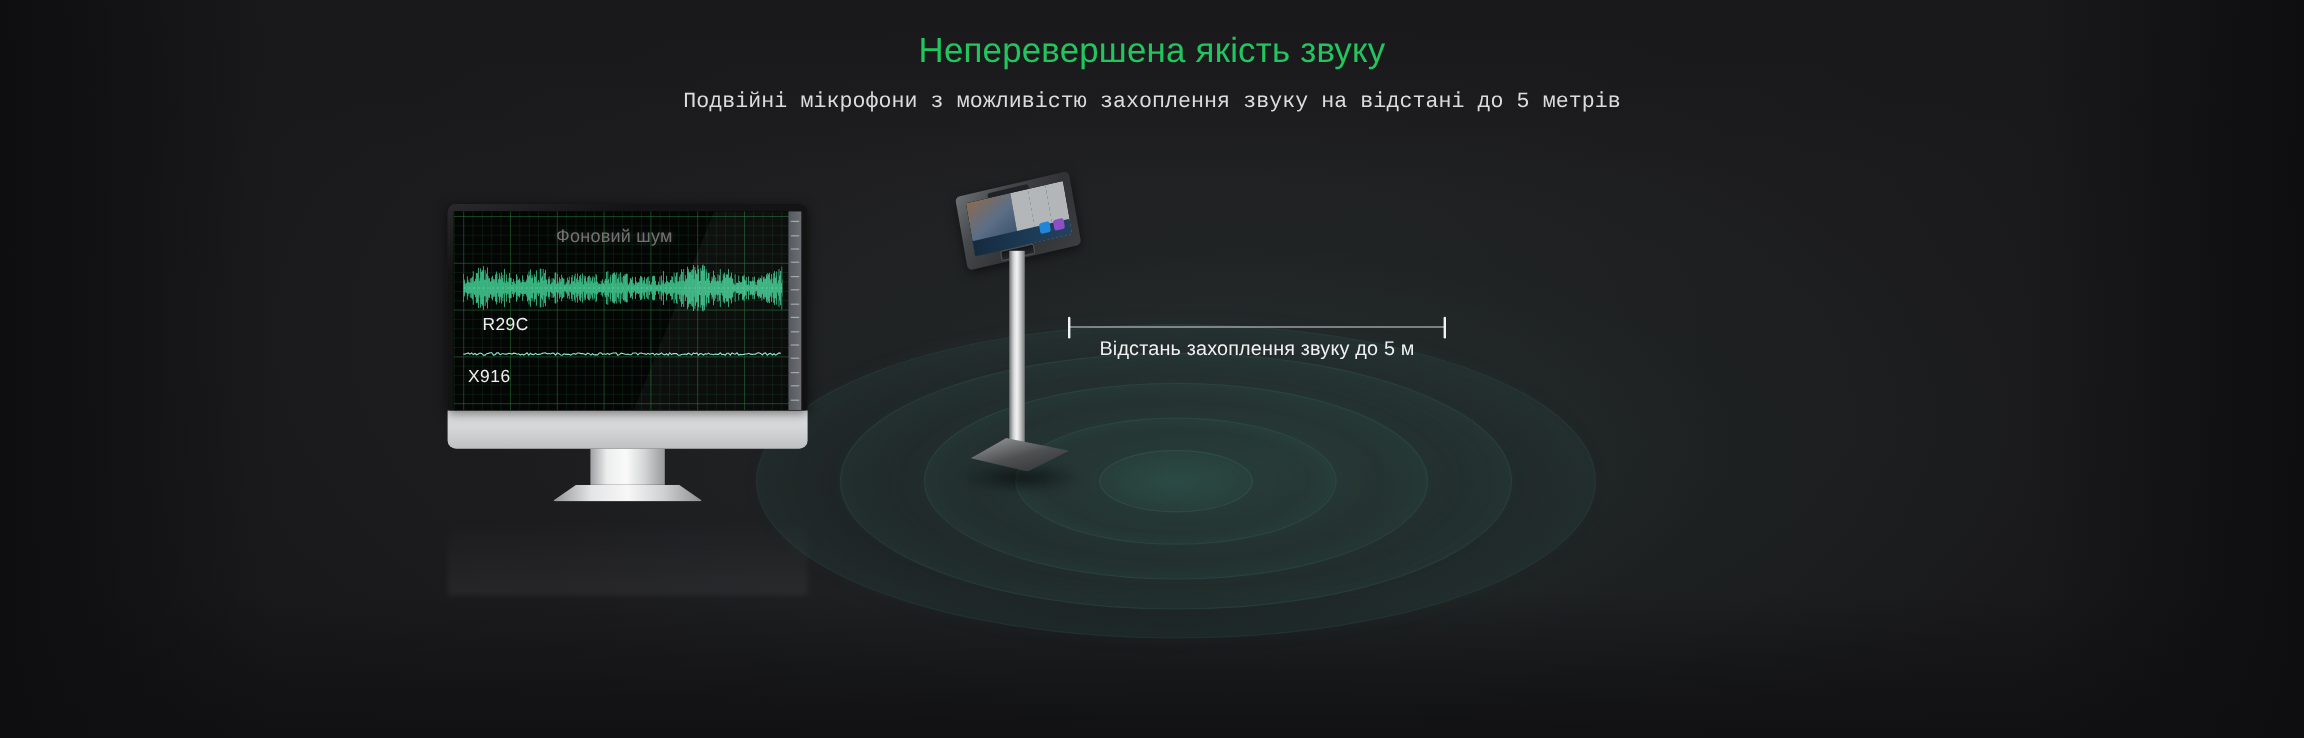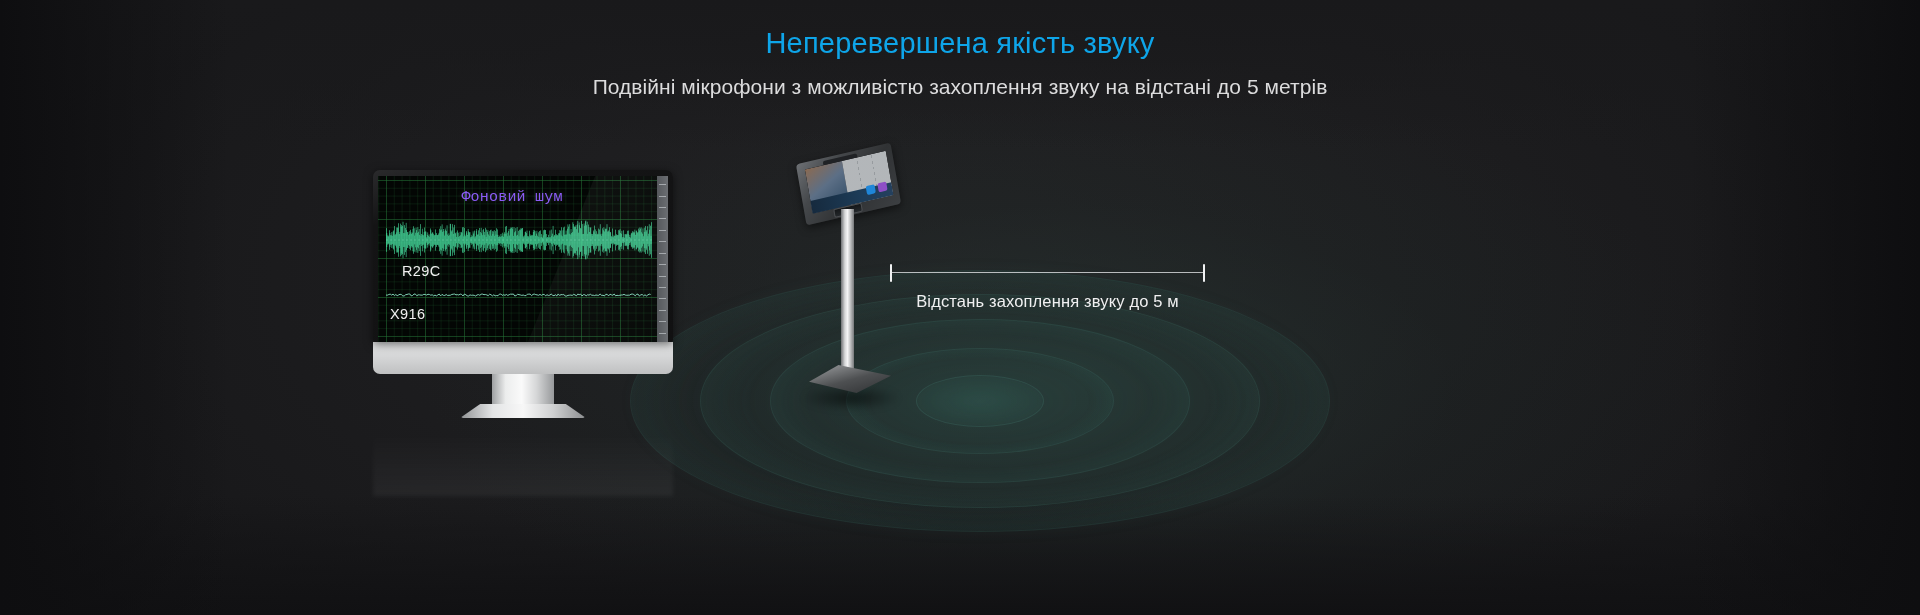--- a/index.html
+++ b/index.html
@@ -34,27 +34,27 @@
     background:linear-gradient(to bottom,#19191b 0%,rgba(25,25,27,0) 100%);
   }
   .bg-bottom{
     position:absolute; left:0; right:0; bottom:0; height:120px;
     background:linear-gradient(to top,#111113 0%,rgba(17,17,19,0) 100%);
   }
 
   
   .headings{ position:absolute; left:0; right:0; top:26px; text-align:center; z-index:40; }
   .title{
-    font-size:29px; font-weight:400; color:#0ea5e9;
+    font-size:29px; font-weight:400; color:#22c55e;
     letter-spacing:.2px; line-height:1.2;
   }
   .subtitle{
     margin-top:11px;
-    font-size:21px; font-weight:400; color:#dcdcdd;
-    line-height:1.47; letter-spacing:.05px;
+    font-size:18px; font-weight:400; color:#dcdcdd;
+    line-height:1.47; letter-spacing:.05px;font-family:Liberation Mono, monospace;
   }
 
   
   .rings{
     position:absolute; left:662px; top:276px;
     width:636px; height:250px; z-index:5;
     pointer-events:none;
   }
   .ring{
     position:absolute; left:50%; top:50%;
@@ -97,24 +97,23 @@
       linear-gradient(to right, rgba(38,120,56,.42) 1px, transparent 1px),
       linear-gradient(to bottom, rgba(38,120,56,.42) 1px, transparent 1px),
       linear-gradient(to right, rgba(30,96,46,.22) 1px, transparent 1px),
       linear-gradient(to bottom, rgba(30,96,46,.22) 1px, transparent 1px);
     background-size:39px 39px, 39px 39px, 7.8px 7.8px, 7.8px 7.8px;
     background-position:8px 4px, 8px 4px, 8px 4px, 8px 4px;
   }
   .screen-title{
     position:absolute; top:13px; left:0; right:22px;
     text-align:center;
-    font-size:15px; color:#8b5cf6; letter-spacing:.2px;
+    font-size:15px; color:#737373; letter-spacing:.2px;
     text-shadow:0 0 6px rgba(255,255,255,.18);
     z-index:6;
-    font-family:Liberation Mono, monospace;
   }
   .wave-noise{ position:absolute; left:8px; top:40px; width:266px; height:48px; z-index:5; }
   .wave-quiet{ position:absolute; left:8px; top:114px; width:266px; height:10px; z-index:5; }
   .lbl{
     position:absolute; z-index:7;
     font-size:14.5px; color:#f0f0f0; letter-spacing:.4px;
     text-shadow:0 0 5px rgba(255,255,255,.12);
   }
   .lbl-r29c{ left:24px; top:87px; }
   .lbl-x916{ left:12px; top:130px; }
@@ -220,21 +219,21 @@
     position:absolute; left:0; right:0; top:8px; height:1px;
     background:rgba(236,238,240,.75);
   }
   .m-cap{
     position:absolute; top:0; width:2px; height:18px;
     background:#f1f2f3; border-radius:1px;
   }
   .m-cap.left{ left:0; }
   .m-cap.right{ right:0; }
   .m-label{
-    margin-top:10px; text-align:center;
+    text-align:center;
     font-size:16.5px; color:#f0f0f1; letter-spacing:.15px;
     white-space:nowrap;
   }
 </style>
 </head>
 <body>
 
 <div id="stage">
 
   <div class="bg-vignette"></div>

